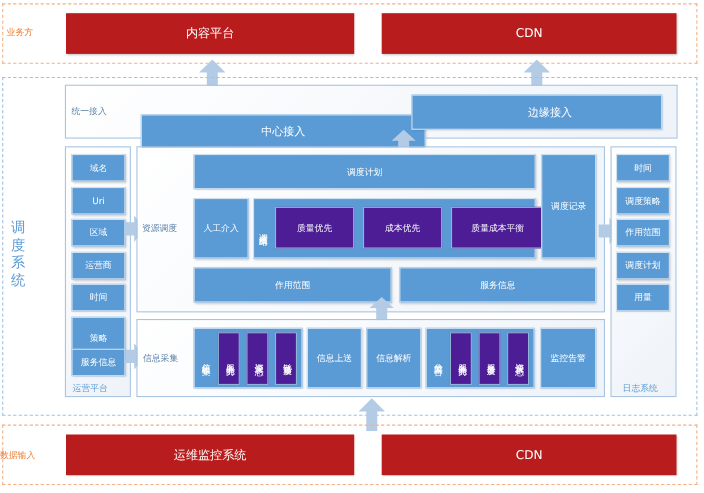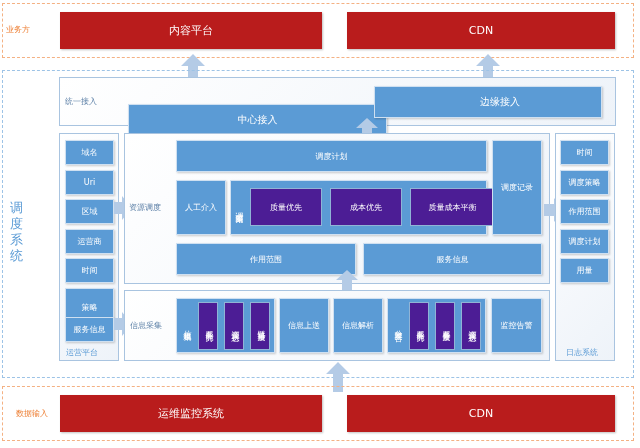--- a/index.html
+++ b/index.html
@@ -107,15 +107,15 @@
 <div class="abs blue" style="left:560px;top:199px;width:49px;height:25px;">作用范围</div>
 <div class="abs blue" style="left:560px;top:229px;width:49px;height:25px;">调度计划</div>
 <div class="abs blue" style="left:560px;top:258px;width:49px;height:25px;">用量</div>
 <div class="abs" style="left:566px;top:347px;font-size:8px;color:#5b9bd5;text-align:right;">日志系统</div>
 
 <svg class="abs" style="left:326px;top:362px;" width="24" height="30" viewBox="0 0 24 30">
     <polygon points="12,0 24,12 17,12 17,30 7,30 7,12 0,12" fill="#b4cbe6"></polygon>
   </svg>
 
 <div class="abs dash-o" style="left:2px;top:386px;width:632px;height:55px;"></div>
-<div class="abs label-o" style="left:16px;top:408px;">数据输入</div>
+<div class="abs label-o" style="left:0;top:408px;">数据输入</div>
 <div class="abs orange" style="left:60px;top:395px;width:262px;height:37px;">运维监控系统</div>
 <div class="abs orange" style="left:347px;top:395px;width:268px;height:37px;">CDN</div>
 
 </body></html>

